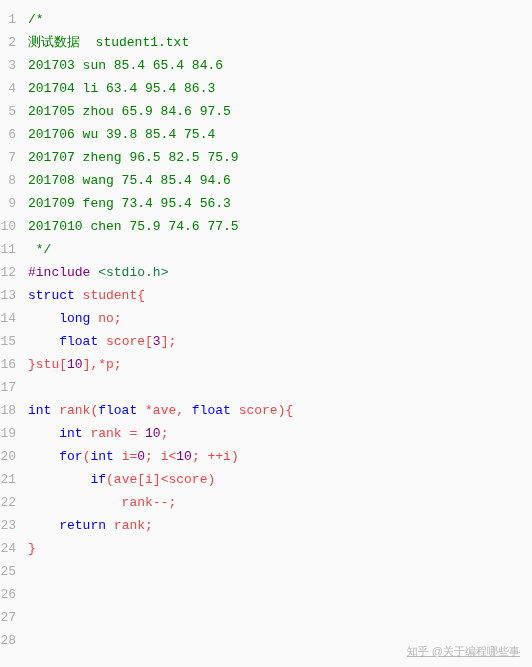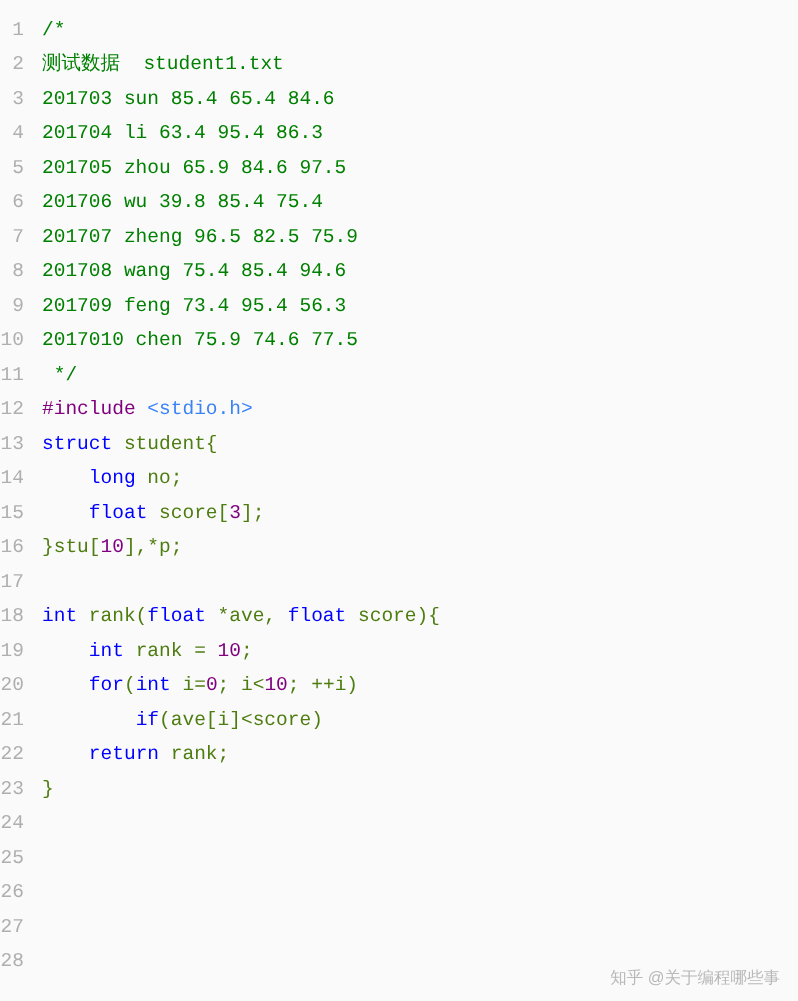--- a/index.html
+++ b/index.html
@@ -27,32 +27,33 @@
     .code-lines {
       flex: 1;
     }
     .line {
       line-height: 23px;
       height: 23px;
       white-space: pre;
     }
     .comment { color: #008000; }
     .preprocessor { color: #800080; font-family: Liberation Mono, monospace; }
-    .include-str { color: #3b82f6; text-align: center; }
+    .include-str { color: #15803d; text-align: center; }
     .keyword { color: #0000ff; }
     .type { color: #0000ff; }
-    .identifier { color: #4d7c0f; }
+    .identifier { color: #ef4444; }
     .number { color: #800080; }
     .watermark {
       position: absolute;
       bottom: 8px;
       right: 12px;
       color: rgba(120,120,120,0.5);
       font-size: 11px;
       font-family: sans-serif;
+      text-decoration: underline;
     }
   </style>
 </head>
 <body>
 
 <div class="code-container">
   <div class="line-numbers">
       <div class="line">1</div>
       <div class="line">2</div>
       <div class="line">3</div>
@@ -97,19 +98,20 @@
       <div class="line"><span class="preprocessor">#include </span><span class="include-str">&lt;stdio.h&gt;</span></div>
       <div class="line"><span class="keyword">struct</span><span class="identifier"> student{</span></div>
       <div class="line"><span class="identifier">    </span><span class="type">long</span><span class="identifier"> no;</span></div>
       <div class="line"><span class="identifier">    </span><span class="type">float</span><span class="identifier"> score[</span><span class="number">3</span><span class="identifier">];</span></div>
       <div class="line"><span class="identifier">}stu[</span><span class="number">10</span><span class="identifier">],*p;</span></div>
       <div class="line"><span class="identifier"></span></div>
       <div class="line"><span class="type">int</span><span class="identifier"> rank(</span><span class="type">float</span><span class="identifier"> *ave, </span><span class="type">float</span><span class="identifier"> score){</span></div>
       <div class="line"><span class="identifier">    </span><span class="type">int</span><span class="identifier"> rank = </span><span class="number">10</span><span class="identifier">;</span></div>
       <div class="line"><span class="identifier">    </span><span class="keyword">for</span><span class="identifier">(</span><span class="type">int</span><span class="identifier"> i=</span><span class="number">0</span><span class="identifier">; i&lt;</span><span class="number">10</span><span class="identifier">; ++i)</span></div>
       <div class="line"><span class="identifier">        </span><span class="keyword">if</span><span class="identifier">(ave[i]&lt;score)</span></div>
+      <div class="line"><span class="identifier">            rank--;</span></div>
       <div class="line"><span class="identifier">    </span><span class="keyword">return</span><span class="identifier"> rank;</span></div>
       <div class="line"><span class="identifier">}</span></div>
       <div class="line"><span class="identifier"></span></div>
     </div>
 </div>
 
 <div class="watermark">知乎 @关于编程哪些事</div>
 
 </body></html>

